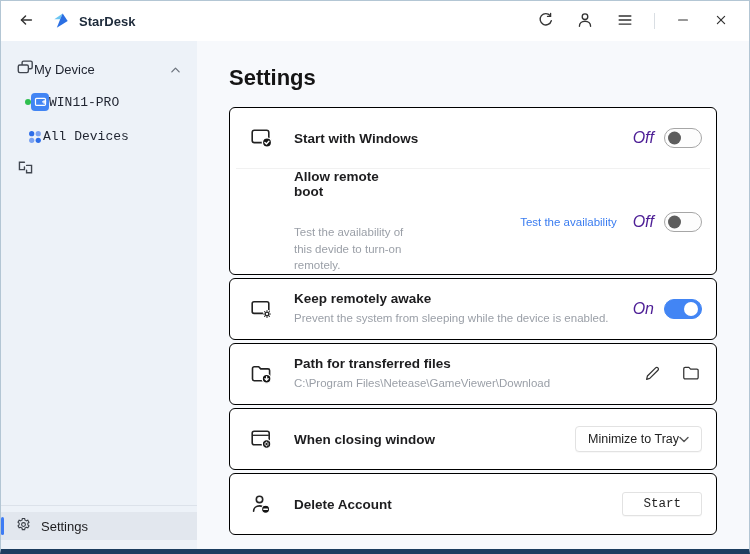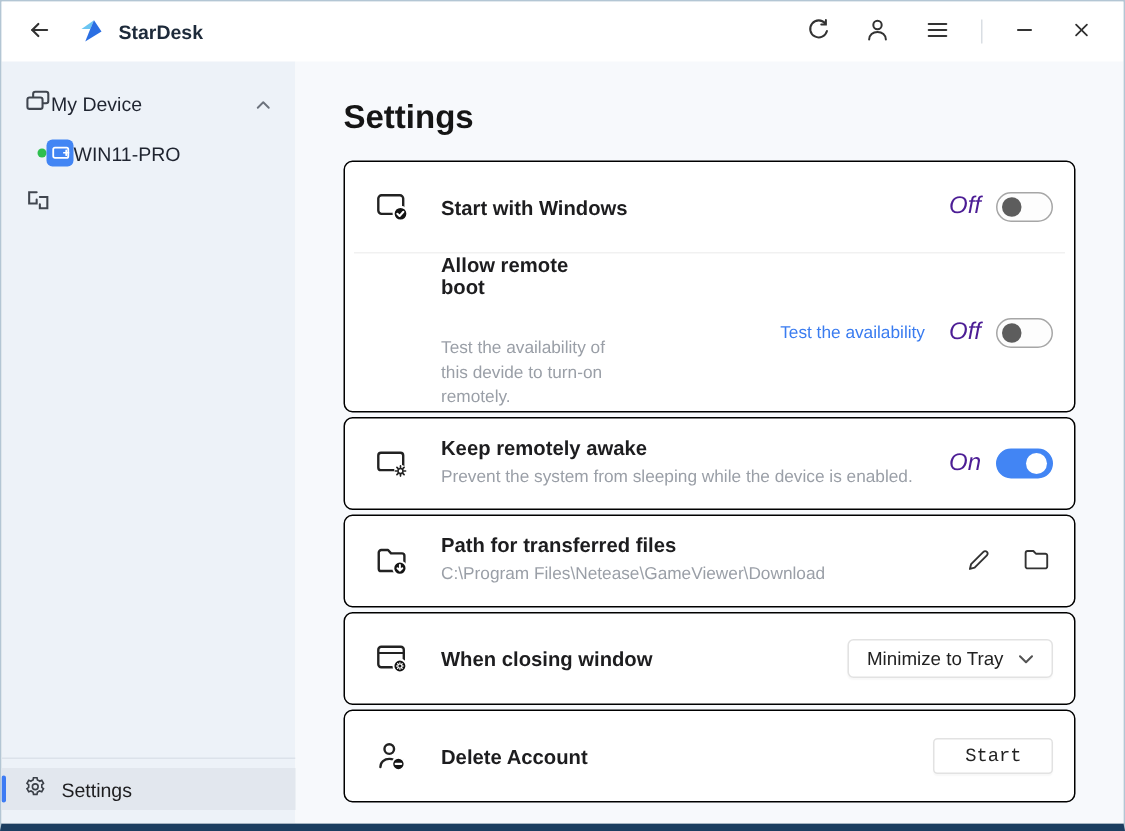--- a/index.html
+++ b/index.html
@@ -17,21 +17,21 @@
   .app-name{font-size:13px;font-weight:bold;color:#1d2a3a;margin-left:8px;}
   .tb-spacer{flex:1;}
   .tb-right{display:flex;align-items:center;gap:14px;}
   .tb-divider{width:1px;height:16px;background:#d9dee3;margin:0 2px;}
   
   .body{flex:1;display:flex;min-height:0;}
   .sidebar{width:196px;flex-shrink:0;background:#edf2f8;display:flex;flex-direction:column;padding-top:8px;}
   .nav{padding:4px 10px 0 10px;}
   .nav-item{display:flex;align-items:center;height:32px;padding:0 6px;font-size:13px;color:#1f2430;border-radius:4px;cursor:pointer;}
   .nav-item .grow{flex:1;}
-  .nav-sub{padding-left:14px;height:34px;}
+  .nav-sub{padding-left:14px;height:34px;font-family:Liberation Mono, monospace;}
   .dot{width:6px;height:6px;border-radius:50%;flex-shrink:0;}
   .win-icn{width:18px;height:18px;border-radius:4px;background:#4285f4;display:flex;align-items:center;justify-content:center;flex-shrink:0;}
   .sidebar-bottom{margin-top:auto;}
   .sb-divider{height:1px;background:#dce2ea;margin-bottom:6px;}
   .settings-item{height:28px;background:#e2e7ee;display:flex;align-items:center;gap:10px;padding:0 15px;font-size:13px;position:relative;margin-bottom:9px;cursor:pointer;}
   .settings-item .accent{position:absolute;left:0;top:5px;bottom:5px;width:3px;border-radius:2px;background:#3e7cf4;}
   
   .main{flex:1;background:#f7f9fc;padding:16px 32px 0 32px;overflow:hidden;}
   .page-title{font-size:22px;font-weight:bold;color:#151515;margin:8px 0 16px 0;}
   .card{background:#fff;border:1px solid #000000;border-radius:6px;margin-bottom:3px;}
@@ -45,21 +45,21 @@
   .indent{padding-left:64px;min-height:66px;}
   .state-label{font-size:16px;color:#4c1d95;margin:0 10px 0 16px;font-style:italic;}
   .link{font-size:11.5px;color:#3a7cf0;white-space:nowrap;cursor:pointer;background:none;border:none;padding:0;font-family:inherit;}
   
   .toggle{width:38px;height:20px;border-radius:10px;position:relative;cursor:pointer;flex-shrink:0;}
   .toggle.off{background:#fdfdfd;border:1px solid #a6a6a6;}
   .toggle.off .knob{position:absolute;left:3px;top:50%;transform:translateY(-50%);width:13px;height:13px;border-radius:50%;background:#5d5d5d;}
   .toggle.on{background:#4285f4;border:1px solid #4285f4;}
   .toggle.on .knob{position:absolute;right:3px;top:50%;transform:translateY(-50%);width:14px;height:14px;border-radius:50%;background:#fff;}
   .icon-btn{background:none;border:none;padding:2px;margin-left:16px;cursor:pointer;display:flex;align-items:center;}
-  .dropdown{display:flex;align-items:center;gap:10px;background:#fff;border:1px solid #e2e2e2;border-radius:4px;padding:5px 12px;font-size:12.5px;color:#222;cursor:pointer;box-shadow:0 1px 1px rgba(0,0,0,0.03);font-family:inherit;}
+  .dropdown{display:flex;align-items:center;gap:0;background:#fff;border:1px solid #e2e2e2;border-radius:4px;padding:5px 12px;font-size:12.5px;color:#222;cursor:pointer;box-shadow:0 1px 1px rgba(0,0,0,0.03);font-family:inherit;}
   .start-btn{background:#fff;border:1px solid #e2e2e2;border-radius:3px;padding:4px 20px;font-size:12.5px;color:#222;cursor:pointer;font-family:Liberation Mono, monospace;box-shadow:0 1px 1px rgba(0,0,0,0.03);}
 </style>
 </head>
 <body>
 
 <div class="window">
 
   <div class="titlebar">
     <button class="tb-btn">
       <span>
@@ -160,20 +160,31 @@
             <svg width="13" height="13" viewBox="0 0 14 14">
                 <g fill="none" stroke="#fff" stroke-width="1.3" stroke-linecap="round">
                   <rect x="1.6" y="2.6" width="10.8" height="7.4" rx="1.2"></rect>
                   <path d="M9.2 6.3h3.4M10.9 4.6v3.4" stroke-width="1.2"></path>
                 </g>
               </svg>
           </span>
           <span>WIN11-PRO</span>
         </div>
 
+        <div class="nav-item nav-sub">
+          <span style="width:18px;display:flex;justify-content:center;">
+            <svg width="15" height="15" viewBox="0 0 16 16">
+                <circle cx="5" cy="5" r="2.8" fill="#2e6ee8"></circle>
+                <circle cx="12" cy="5" r="2.8" fill="#7aa2f2"></circle>
+                <circle cx="5" cy="12" r="2.8" fill="#7aa2f2"></circle>
+                <circle cx="12" cy="12" r="2.8" fill="#2e6ee8"></circle>
+              </svg>
+          </span>
+          <span>All Devices</span>
+        </div>
 
         <div class="nav-item">
           <span>
             <svg width="17" height="15" viewBox="0 0 16 14">
                 <g fill="none" stroke="#40464f" stroke-width="1.3" stroke-linecap="round">
                   <path d="M7 2H2.3v7H7V6.5"></path>
                   <path d="M9 5h4.7v7H9v-2.5"></path>
                 </g>
               </svg>
           </span>

